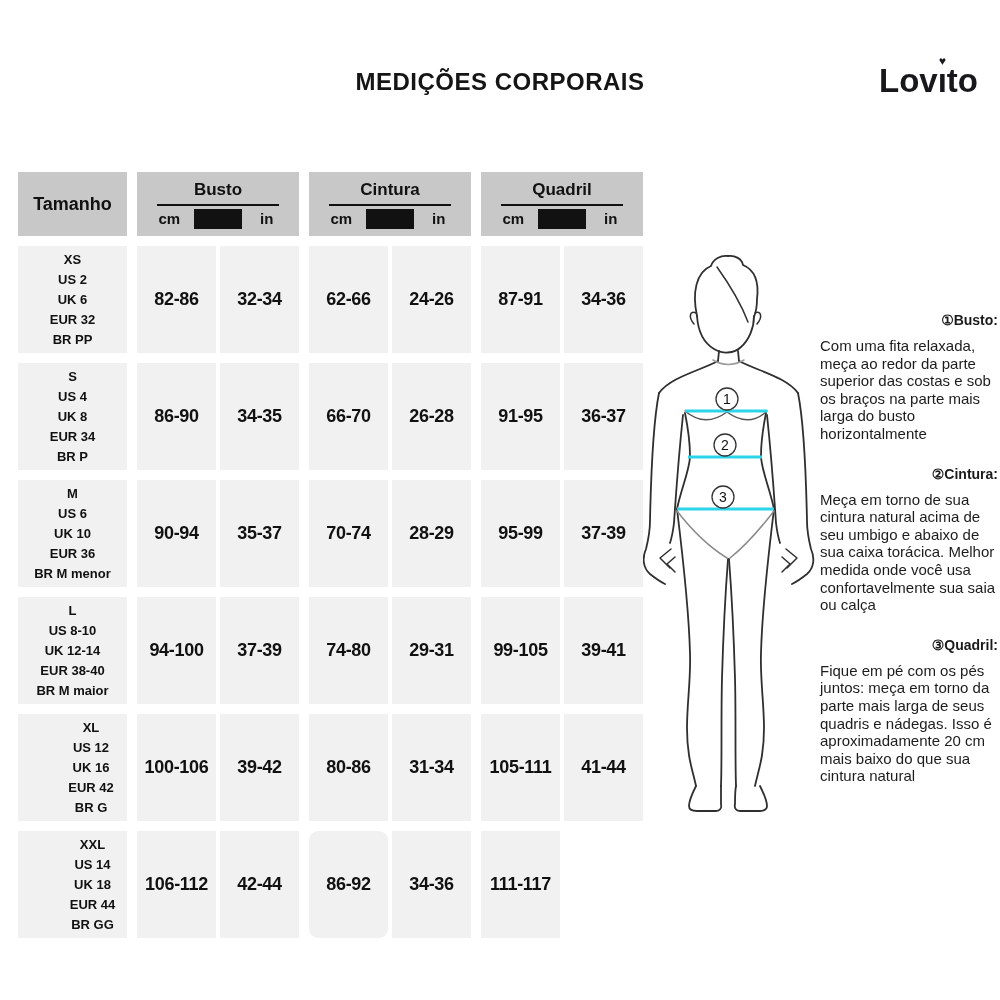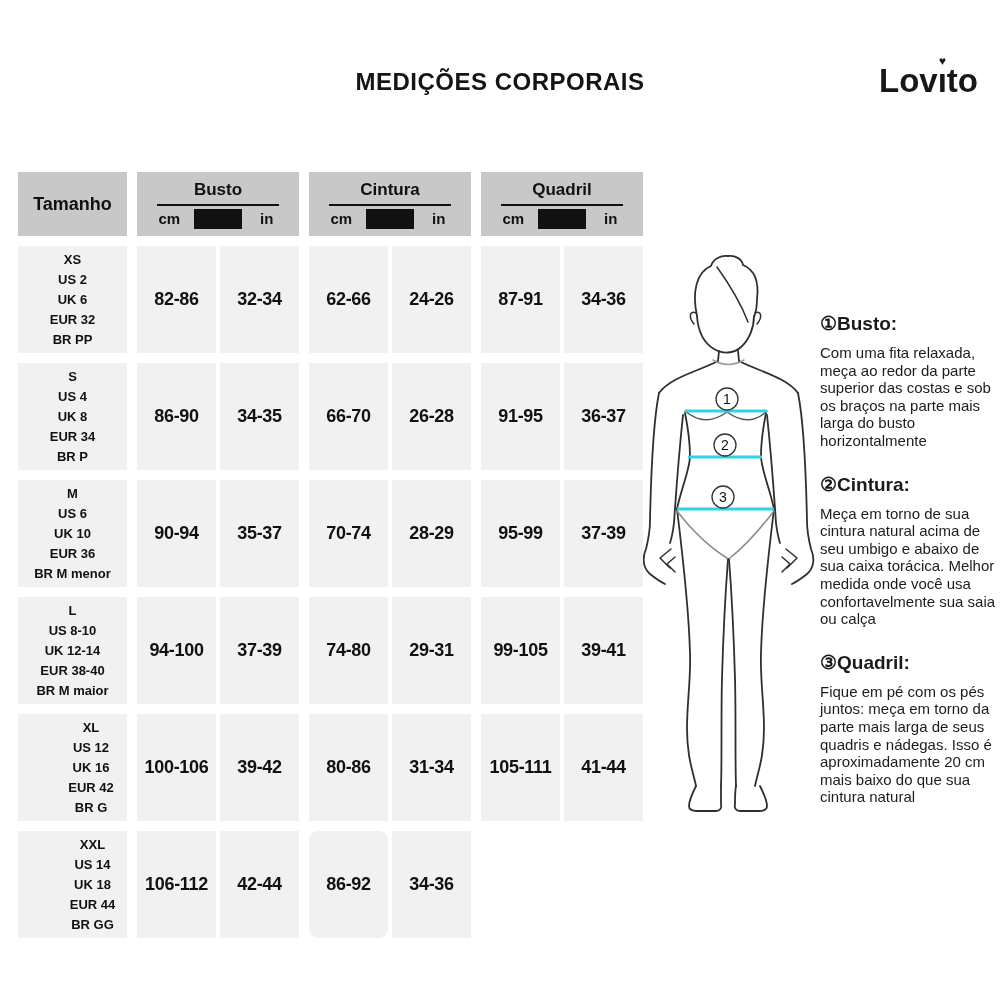--- a/index.html
+++ b/index.html
@@ -70,21 +70,21 @@
     font-weight:bold;font-size:18px;letter-spacing:-0.3px;
     white-space:nowrap;
   }
   
   .figure-wrap{position:absolute;left:643px;top:253px;width:182px;height:566px;}
   
   .instructions{
     position:absolute;left:820px;top:312px;width:178px;
   }
   .instr-block{margin-bottom:23px;}
-  .instr-title{font-weight:bold;font-size:19px;margin-bottom:9px;color:#1a1a1a;}
+  .instr-title{font-weight:bold;font-size:14px;margin-bottom:9px;color:#1a1a1a;text-align:right;}
   .instr-body{font-size:15px;line-height:17.6px;color:#1c1c1c;}
 </style>
 </head>
 <body>
 
 <div id="page">
 
   <div class="title">MEDIÇÕES CORPORAIS</div>
 
   <div class="logo"><span>Lov</span><span class="iwrap"><span class="heart">♥</span><span>ı</span></span><span>to</span></div>
@@ -191,20 +191,21 @@
         <div>XXL</div>
         <div>US 14</div>
         <div>UK 18</div>
         <div>EUR 44</div>
         <div>BR GG</div>
       </div>
       <div class="value-cell" style="grid-area: 7 / 3;">106-112</div>
       <div class="value-cell" style="grid-area: 7 / 5;">42-44</div>
       <div class="value-cell" style="grid-area: 7 / 7; border-radius: 9px;">86-92</div>
       <div class="value-cell" style="grid-area: 7 / 9;">34-36</div>
+      <div class="value-cell" style="grid-area: 7 / 11;">111-117</div>
     </div>
 
   <div class="figure-wrap">
     <svg width="182" height="566" viewBox="0 0 182 566">
       <g fill="none" stroke="#2f2f2f" stroke-width="1.8" stroke-linecap="round" stroke-linejoin="round">
 
         <path d="M 54 63 C 49 40 53 19 68 13 C 70 6 78 2 85 3 C 92 2 99 6 100 12 C 112 17 116 30 114 46 C 114 53 113 59 111 64"></path>
         <path d="M 74 14 C 84 28 97 48 105 69" stroke-width="1.5"></path>
 
         <path d="M 54 63 C 55 78 61 90 71 96 C 79 101 91 101 98 94 C 106 87 111 75 111 63"></path>

